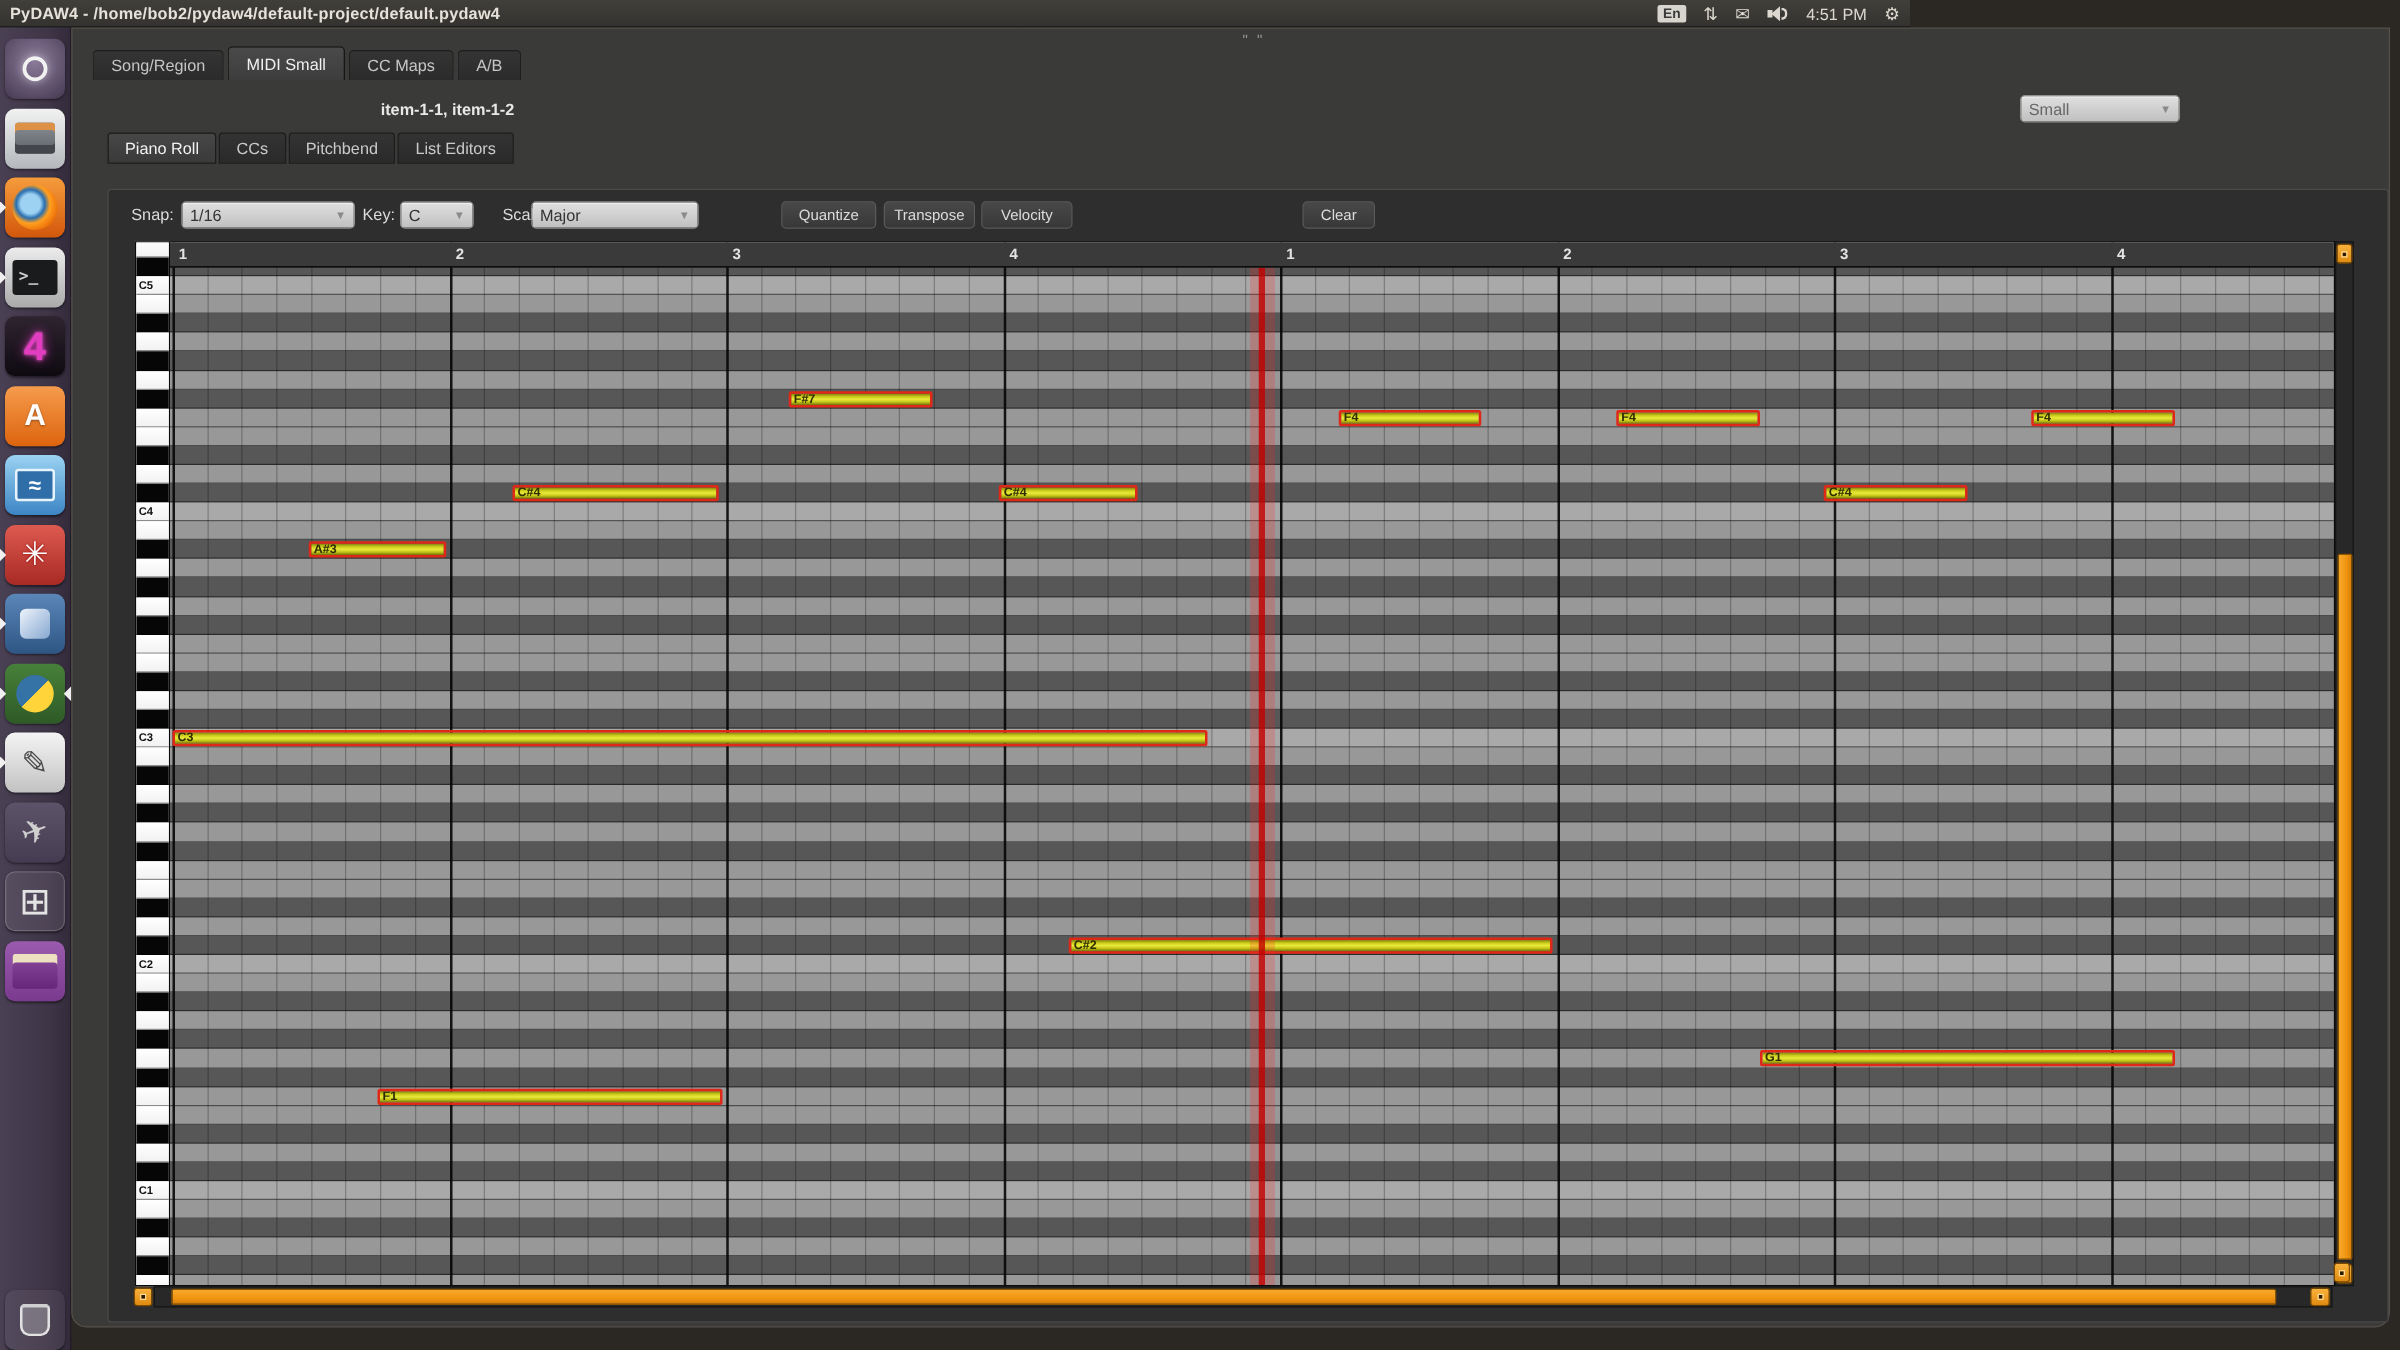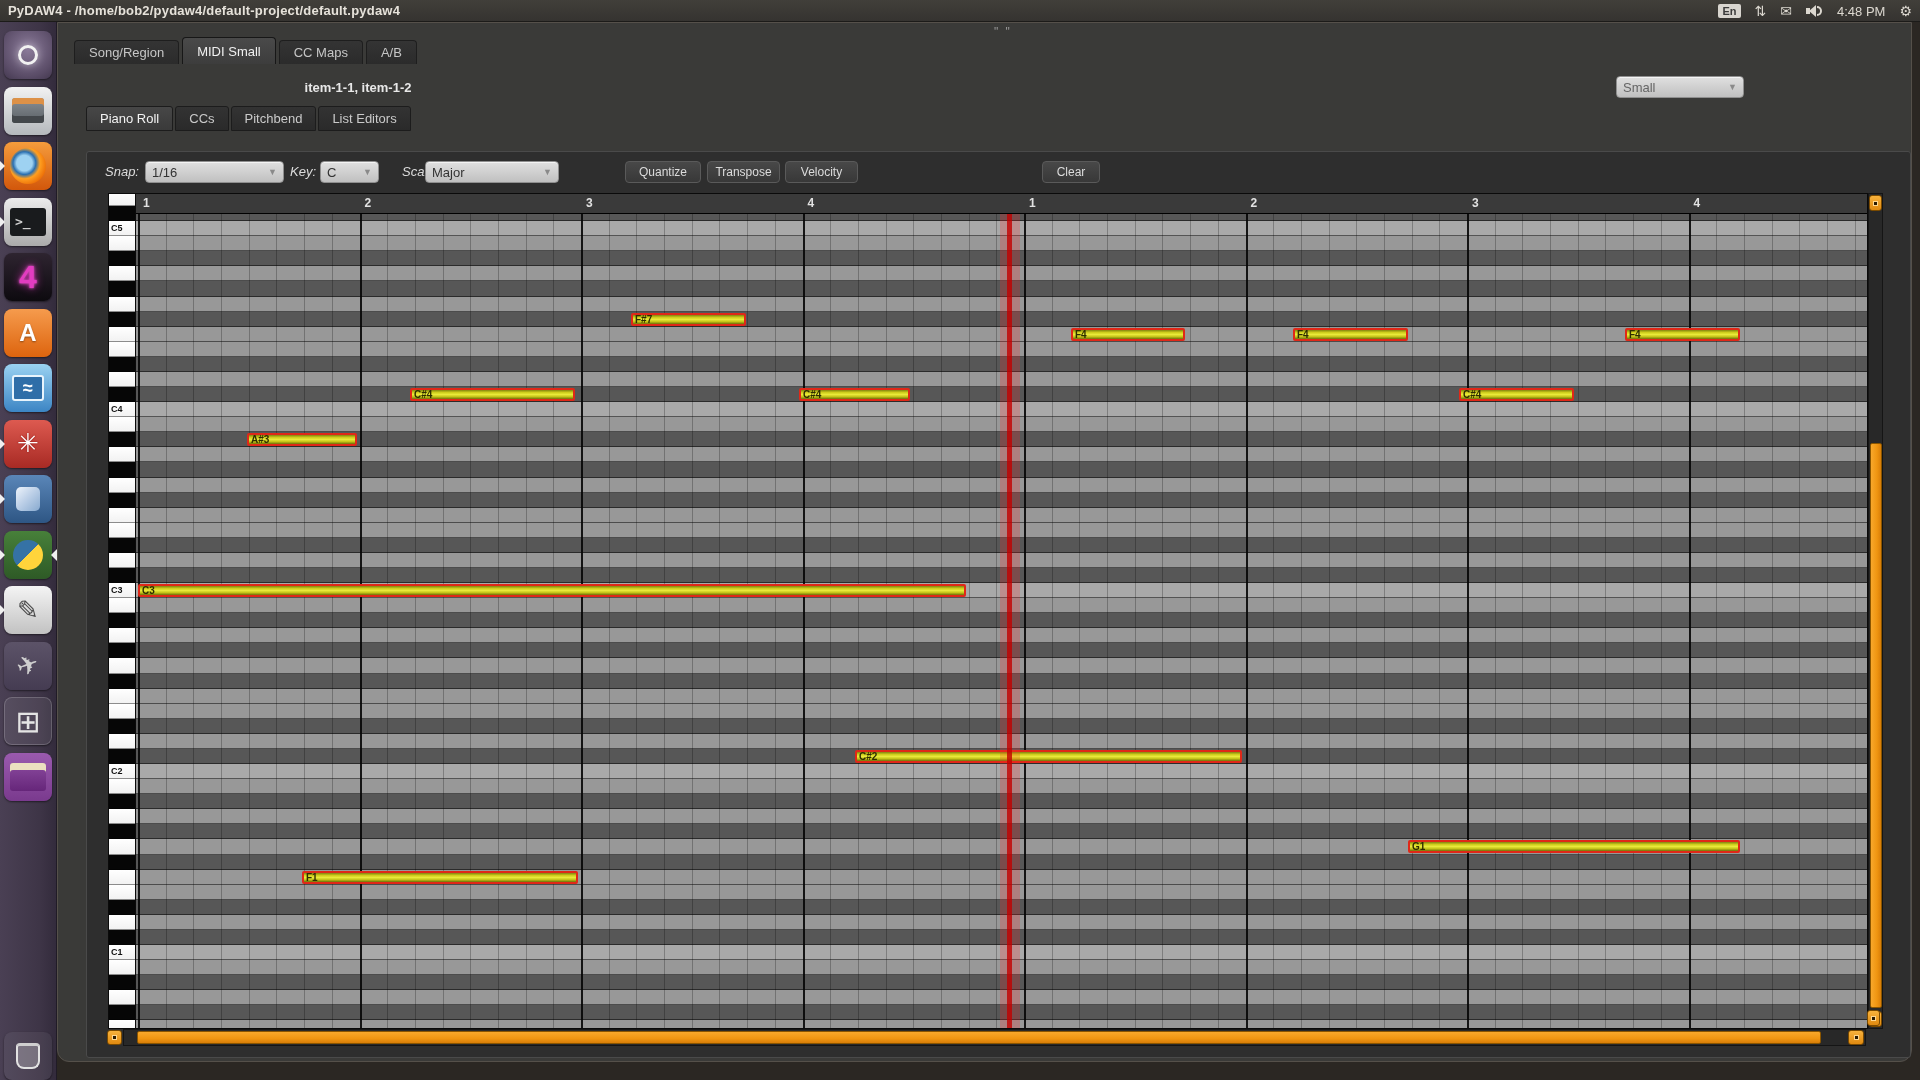--- a/index.html
+++ b/index.html
@@ -1,20 +1,20 @@
 <!DOCTYPE html>
 <html><head>
 <meta charset="utf-8">
 <style>
   html,body{margin:0;padding:0;background:#262320;}
   *{box-sizing:border-box;font-family:"Liberation Sans",sans-serif;}
   #screen{position:relative;width:1920px;height:1080px;overflow:hidden;background:#2b2723;}
 
   
-  #menubar{position:absolute;left:0;top:0;width:1920px;height:22px;background:linear-gradient(#413f3a,#353330);border-bottom:1px solid #1c1b19;color:#e6e2da;display:flex;align-items:center;}
+  #menubar{position:absolute;left:0;top:0;width:1528px;height:22px;background:linear-gradient(#413f3a,#353330);border-bottom:1px solid #1c1b19;color:#e6e2da;display:flex;align-items:center;}
   #mb-title{font-size:13px;font-weight:bold;margin-left:8px;letter-spacing:.2px;}
   #tray{position:absolute;right:8px;top:0;height:22px;display:flex;align-items:center;gap:14px;color:#dcd8d0;}
   #kbd-ind{background:#d8d5cf;color:#3a3a3a;font-size:11px;font-weight:bold;padding:1px 4px;border-radius:2px;}
   .tray-glyph{font-size:14px;line-height:22px;}
   #clock{font-size:13px;}
   .spk{position:relative;width:17px;height:14px;}
   .spk i{position:absolute;left:0;top:4px;width:4px;height:6px;background:#dcd8d0;}
   .spk b{position:absolute;left:3px;top:1px;border-top:6px solid transparent;border-bottom:6px solid transparent;border-right:7px solid #dcd8d0;}
   .spk u{position:absolute;left:11px;top:2px;width:5px;height:10px;border:2px solid #dcd8d0;border-left:none;border-radius:0 7px 7px 0;}
 
@@ -68,21 +68,21 @@
   .combo .cval{flex:1;overflow:hidden;white-space:nowrap;}
   .combo .carr{color:#8a8a8a;font-size:9px;margin-left:6px;}
   #size-combo{position:absolute;left:1558px;top:53px;width:128px;color:#666;}
   #sub-tabs{left:28px;top:83px;}
   .subtab{height:25px;padding:0 13px;font-size:13px;color:#cacaca;background:linear-gradient(#333,#2a2a2a);border:1px solid #1c1c1c;display:flex;align-items:center;margin-right:2px;border-radius:3px 3px 0 0;}
   .subtab.active{background:linear-gradient(#474747,#3a3a3a);color:#f2f2f2;}
 
   
   #panel{position:absolute;left:28px;top:128px;width:1825px;height:907px;background:#2e2e2e;border:1px solid #4a4a4a;border-radius:3px;}
   #toolbar{position:absolute;left:0;top:8px;width:100%;height:24px;}
-  .tb-label{position:absolute;color:#dcdcdc;font-size:13px;top:4px;font-style:italic;}
+  .tb-label{position:absolute;color:#dcdcdc;font-size:13px;top:4px;}
   .tb-combo{position:absolute;top:1px;}
   .btn{position:absolute;top:1px;height:22px;background:linear-gradient(#484848,#383838);border:1px solid #5a5a5a;border-radius:4px;color:#dcdcdc;font-size:12px;display:flex;align-items:center;justify-content:center;}
 
   #piano{position:absolute;left:21px;top:41px;width:28px;height:836px;overflow:hidden;background:#fff;border:1px solid #0a0a0a;}
   .pkey{position:absolute;left:0;width:28px;border-bottom:1px solid rgba(0,0,0,.45);}
   .pkey.white{background:linear-gradient(#ffffff,#f2f2f2);}
   .pkey.black{background:#060606;}
   .pkey .klabel{font-size:9px;color:#111;padding-left:2px;line-height:14px;font-weight:bold;}
 
   #grid{position:absolute;left:49px;top:41px;width:1732px;height:836px;overflow:hidden;background:#575757;border:1px solid #0a0a0a;border-left:none;}
@@ -124,21 +124,21 @@
     <span id="mb-title">PyDAW4 - /home/bob2/pydaw4/default-project/default.pydaw4</span>
     <div id="tray">
       <span id="kbd-ind">En</span>
       <span class="tray-glyph">⇅</span>
       <span class="tray-glyph">✉</span>
       <span class="spk">
           <i></i>
           <b></b>
           <u></u>
         </span>
-      <span id="clock">4:48 PM</span>
+      <span id="clock">4:51 PM</span>
       <span class="tray-glyph">⚙</span>
     </div>
   </div>
 
   <div id="launcher">
       <div class="li ic-dash" style="top: 9px;">
         <div class="g"></div>
       </div>
       <div class="li ic-file-manager" style="top: 64.5px;">
         <div class="g"></div>

